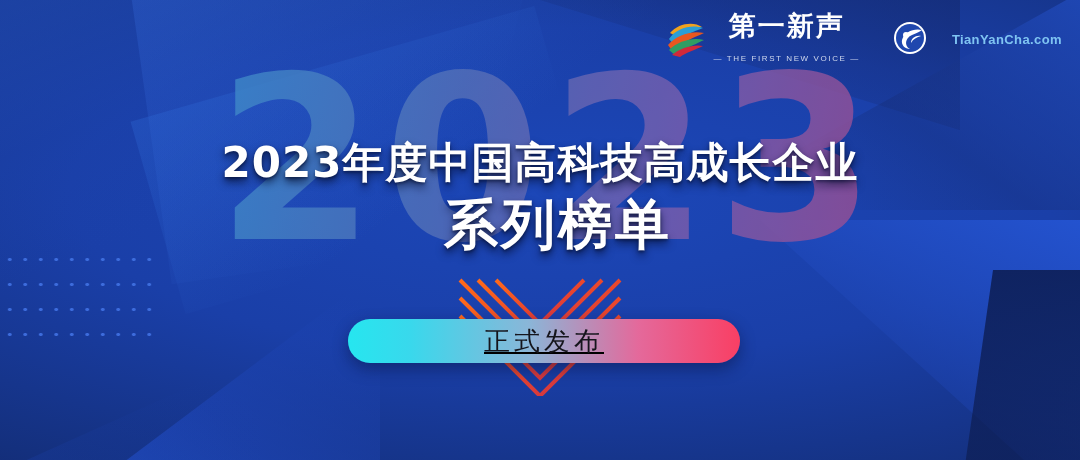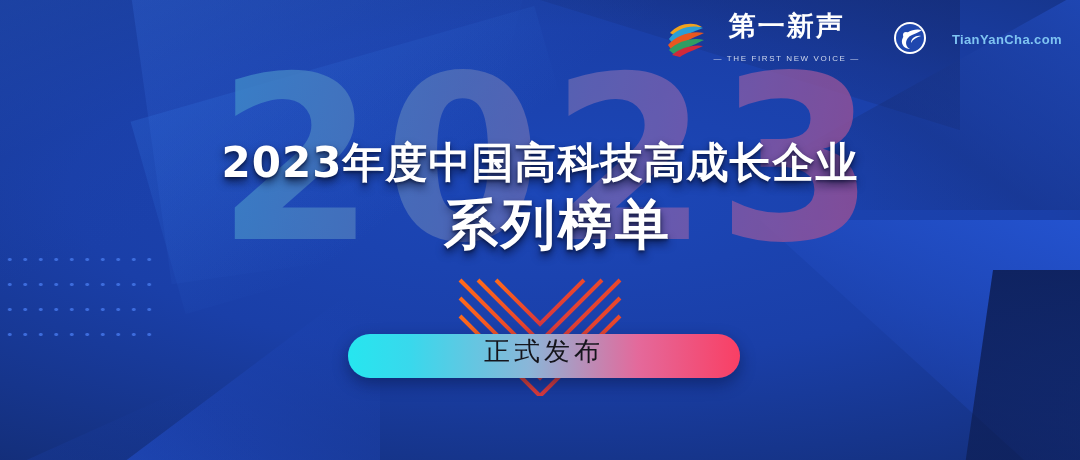--- a/index.html
+++ b/index.html
@@ -90,25 +90,25 @@
     color:#fff;font-weight:bold;
     font-family:"DejaVu Sans","Liberation Sans",sans-serif;
     text-shadow:0 5px 9px rgba(4,12,45,.72), 0 2px 3px rgba(4,12,45,.55);
     letter-spacing:1px;
   }
   .title-line1{font-size:42px;line-height:62px;white-space:nowrap;}
   .title-line2{font-size:54px;line-height:62px;letter-spacing:3px;padding-left:36px;}
 
   
   .pill{
-    position:absolute;left:348px;top:334px;width:392px;height:44px;
+    position:absolute;left:348px;top:319px;width:392px;height:44px;
     border-radius:22px;
     background:linear-gradient(90deg,#26e6ef 0%,#39d8ec 16%,#8ab6d8 46%,#e4699b 74%,#f93f64 100%);
     box-shadow:0 6px 16px rgba(6,16,55,.45);
-    display:flex;align-items:flex-start;justify-content:center;
+    display:flex;align-items:center;justify-content:center;text-decoration:underline;
   }
   .pill-label{
     color:#15151c;font-size:26px;font-weight:normal;letter-spacing:4px;
     font-family:"DejaVu Sans","Liberation Sans",sans-serif;
   }
 
   
   .logos{position:absolute;right:18px;top:12px;display:flex;align-items:center;gap:32px;}
   .logo{display:flex;align-items:center;gap:8px;}
   .logo-mark{flex:0 0 auto;}

